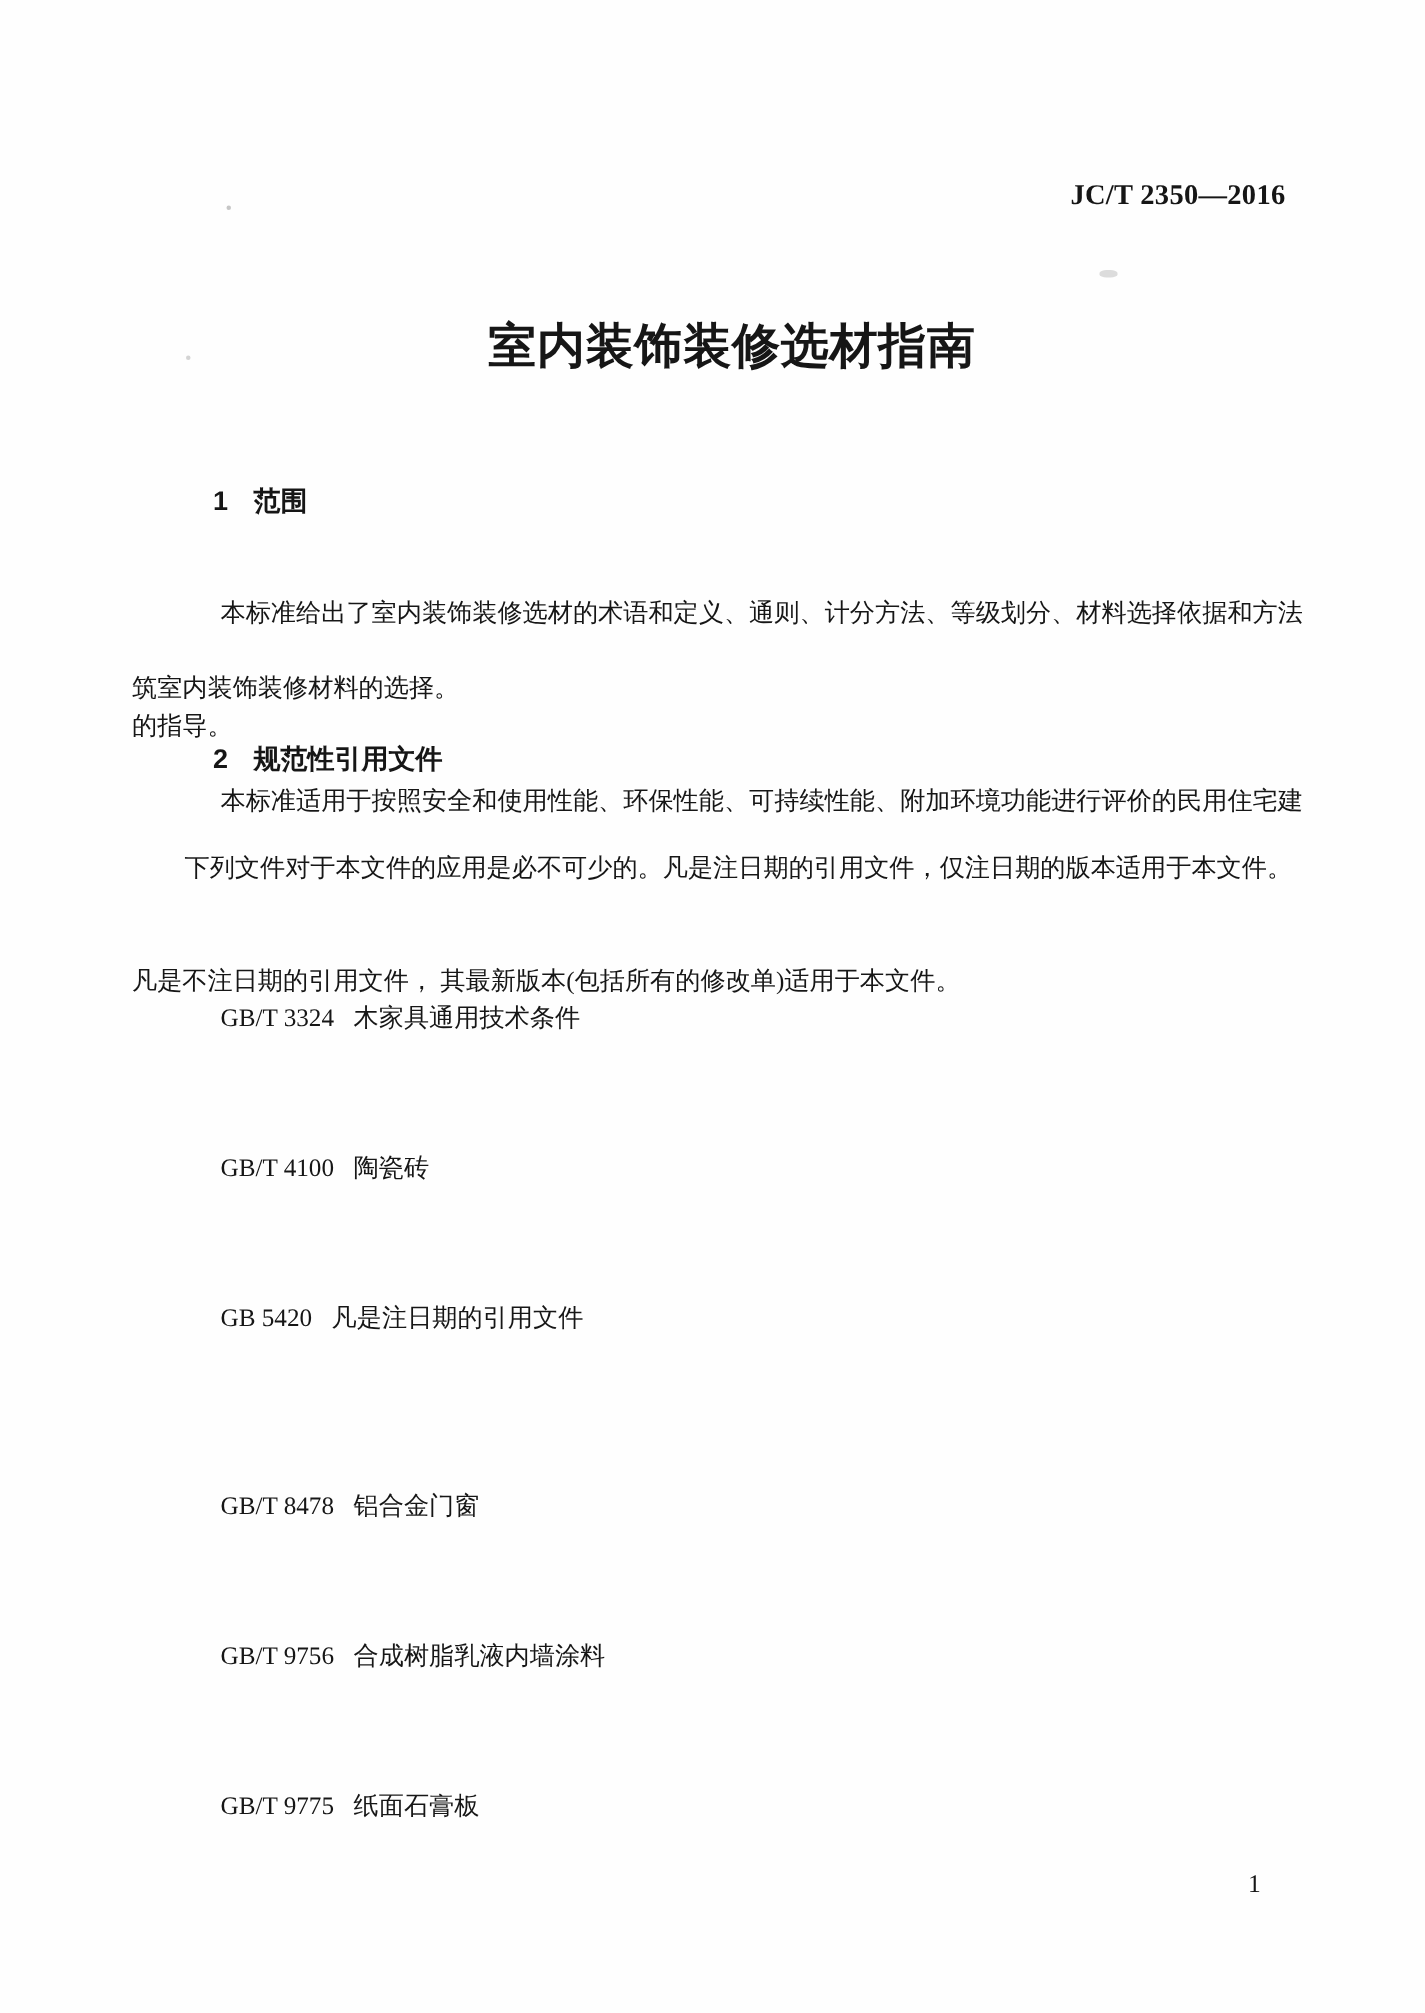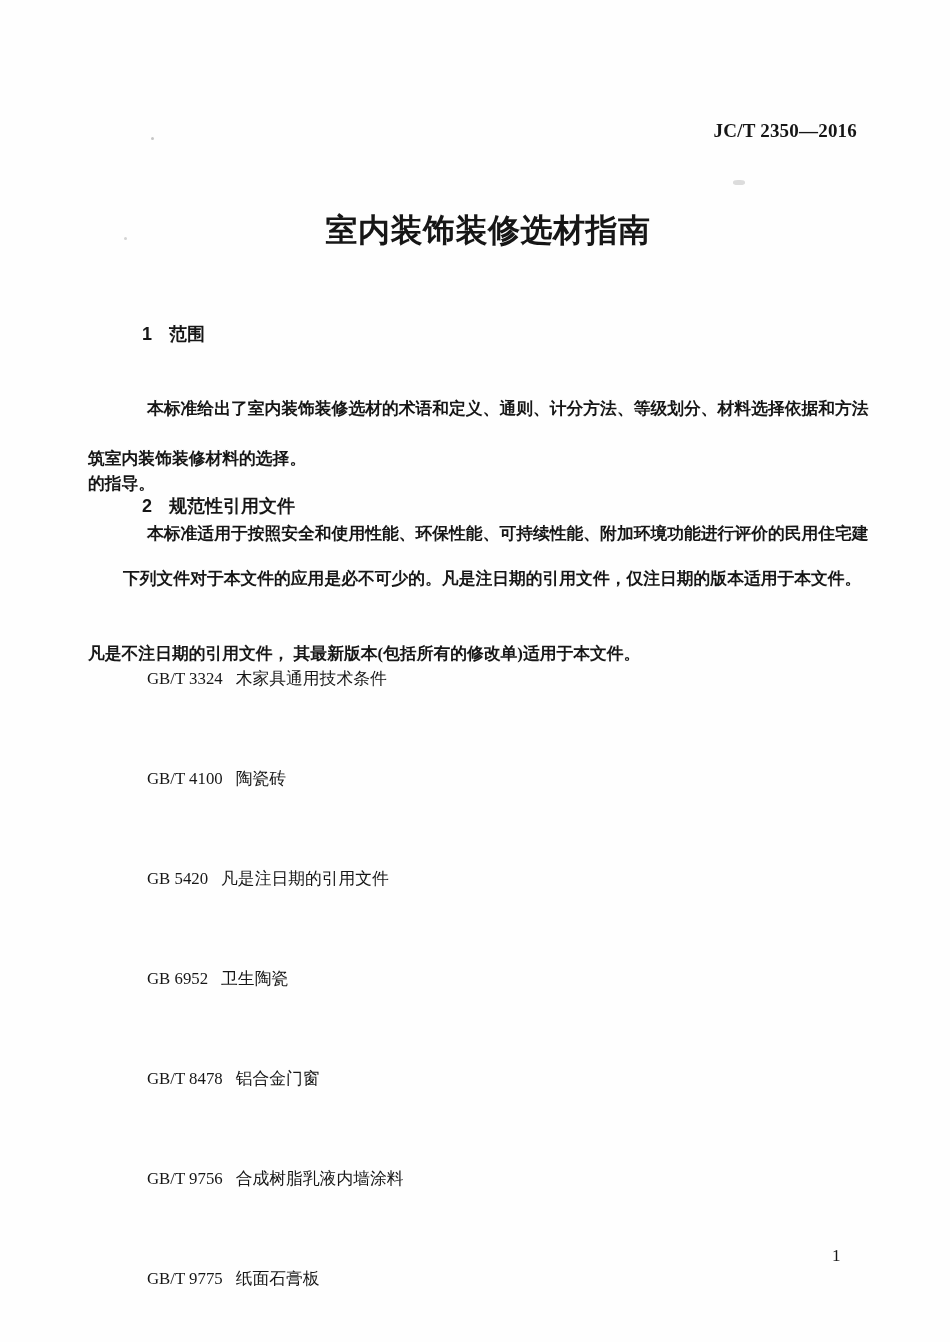--- a/index.html
+++ b/index.html
@@ -26,21 +26,21 @@
     letter-spacing:0.5px;
   }
   .sec-heading{
     left:112px;
     font-family:"Liberation Sans","DejaVu Sans",sans-serif;
     font-weight:bold;font-size:18px;line-height:25px;
   }
   .sec-heading .h-label{margin-left:17px;}
   .sec1-heading{top:297px;}
   .sec2-heading{top:469px;}
-  .para{left:88px;line-height:25px;font-weight:bold;}
+  .para{left:88px;line-height:25px;}
   .para .line{white-space:pre;}
   .para .indent-lg{text-indent:59px;}
   .para .indent-sm{text-indent:35px;}
   .para1{top:346px;}
   .para2{top:396px;}
   .para3{top:516px;}
   .refs{top:566px;left:147px;line-height:25px;}
   .ref-row{white-space:pre;}
   .ref-code{white-space:pre;}
   .ref-title{margin-left:13px;}
@@ -87,21 +87,20 @@
     </div>
     <div class="abs refs">
       
     
         <div class="ref-row"><span class="ref-code">GB/T 3324</span><span class="ref-title">木家具通用技术条件</span></div>
       
         <div class="ref-row"><span class="ref-code">GB/T 4100</span><span class="ref-title">陶瓷砖</span></div>
       
         <div class="ref-row"><span class="ref-code">GB 5420</span><span class="ref-title">凡是注日期的引用文件</span></div>
       
-        <div class="ref-row"><span class="ref-code">GB 6952</span><span class="ref-title">卫生陶瓷</span></div>
       
         <div class="ref-row"><span class="ref-code">GB/T 8478</span><span class="ref-title">铝合金门窗</span></div>
       
         <div class="ref-row"><span class="ref-code">GB/T 9756</span><span class="ref-title">合成树脂乳液内墙涂料</span></div>
       
         <div class="ref-row"><span class="ref-code">GB/T 9775</span><span class="ref-title">纸面石膏板</span></div>
       
         
       
         

